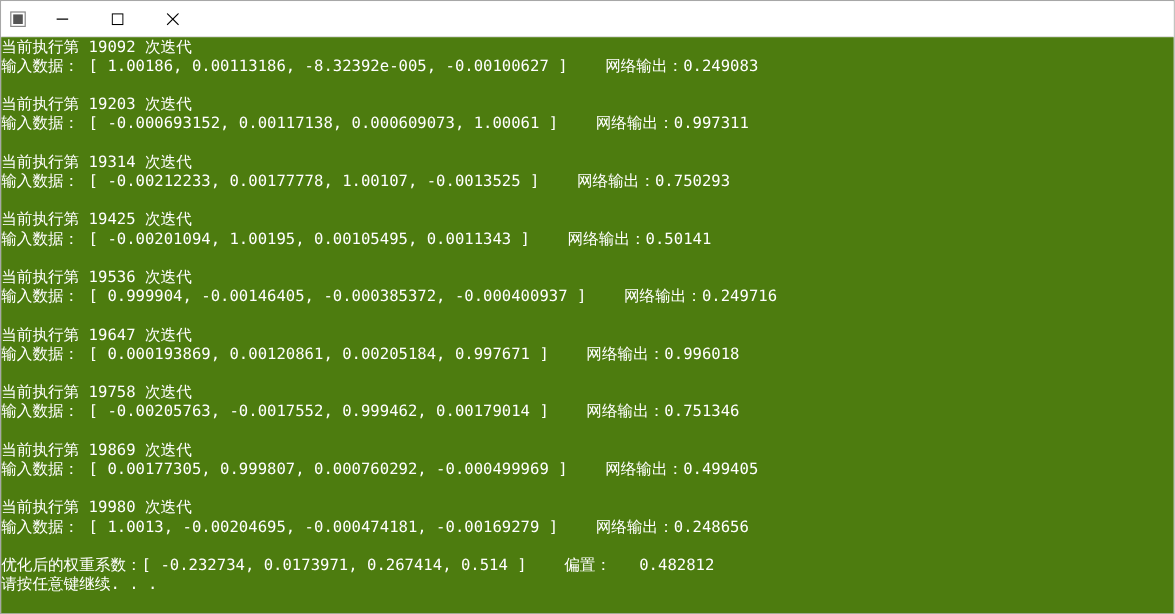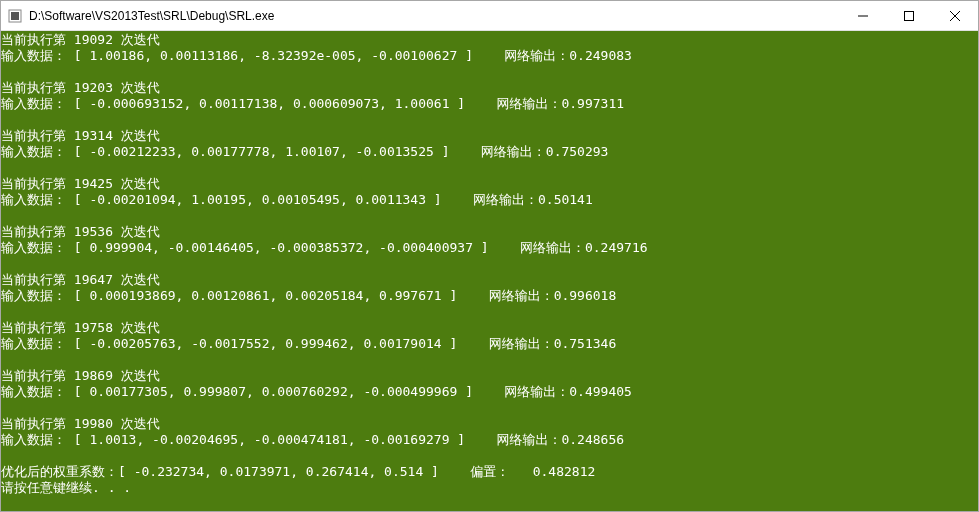--- a/index.html
+++ b/index.html
@@ -85,21 +85,20 @@
 <body>
 
 <div class="window">
   <div class="titlebar">
     <span class="app-icon">
       <svg width="14" height="14" viewBox="0 0 14 14">
         <rect x="1" y="1" width="12" height="12" fill="none" stroke="#888" stroke-width="1"></rect>
         <rect x="3" y="3" width="8" height="8" fill="#555"></rect>
       </svg>
     </span>
-    <span class="title-text">D:\Software\VS2013Test\SRL\Debug\SRL.exe</span>
     <div class="window-controls">
       <div class="win-btn">
         <svg width="10" height="10" viewBox="0 0 10 10">
             <line x1="0" y1="5" x2="10" y2="5" stroke="#000" stroke-width="1"></line>
           </svg>
       </div>
       <div class="win-btn">
         <svg width="10" height="10" viewBox="0 0 10 10">
             <rect x="0.5" y="0.5" width="9" height="9" fill="none" stroke="#000" stroke-width="1"></rect>
           </svg>

